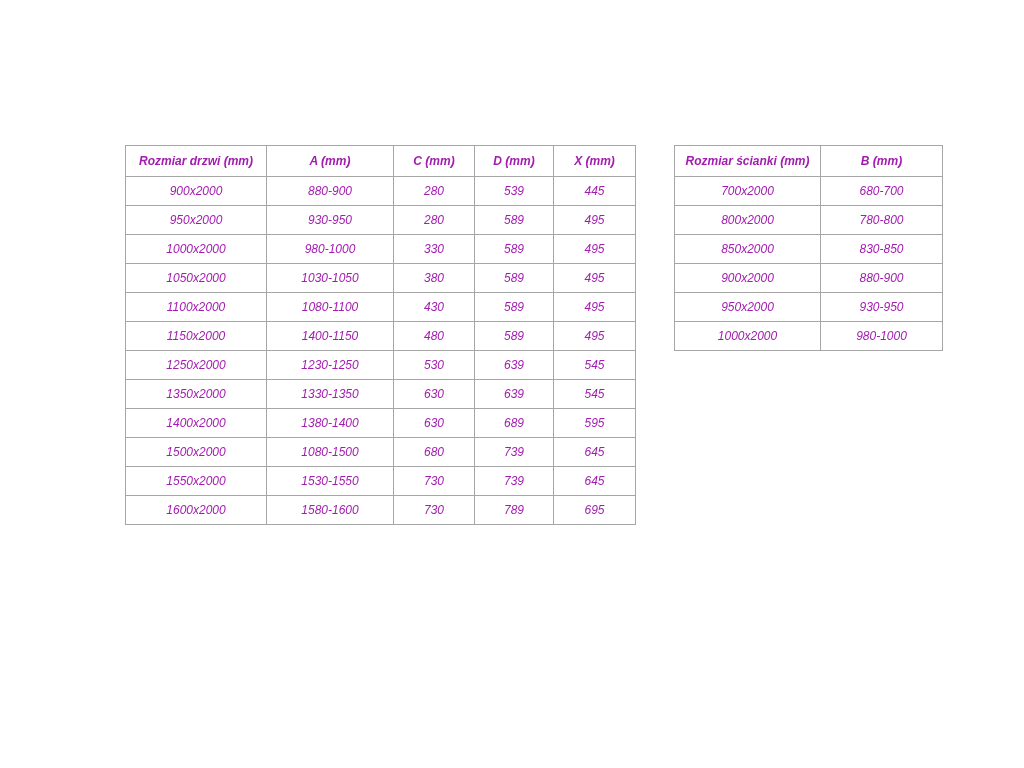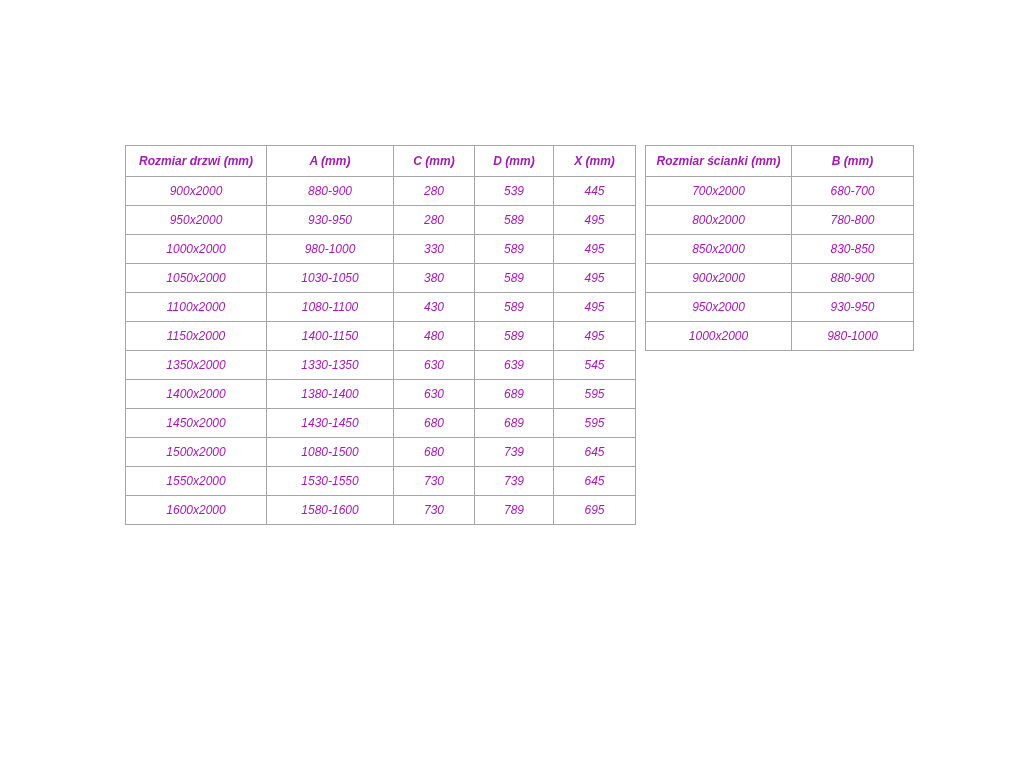--- a/index.html
+++ b/index.html
@@ -44,21 +44,21 @@
     top: 145px;
     width: 465px;
   }
   .table-doors th:nth-child(1), .table-doors td:nth-child(1) { width: 132px; }
   .table-doors th:nth-child(2), .table-doors td:nth-child(2) { width: 118px; }
   .table-doors th:nth-child(3), .table-doors td:nth-child(3) { width: 72px; }
   .table-doors th:nth-child(4), .table-doors td:nth-child(4) { width: 70px; }
   .table-doors th:nth-child(5), .table-doors td:nth-child(5) { width: 73px; }
   
   .table-wall {
-    left: 645px;
+    left: 674px;
     top: 145px;
     width: 250px;
   }
   .table-wall th:nth-child(1), .table-wall td:nth-child(1) { width: 137px; }
   .table-wall th:nth-child(2), .table-wall td:nth-child(2) { width: 113px; }
 </style>
 </head>
 <body>
 
 <div class="canvas">
@@ -110,41 +110,41 @@
           <td>495</td>
         </tr>
         <tr>
           <td>1150x2000</td>
           <td>1400-1150</td>
           <td>480</td>
           <td>589</td>
           <td>495</td>
         </tr>
         <tr>
+          <td>1250x2000</td>
+          <td>1230-1250</td>
+          <td>530</td>
+          <td>639</td>
+          <td>545</td>
+        </tr>
+        <tr>
           <td>1350x2000</td>
           <td>1330-1350</td>
           <td>630</td>
           <td>639</td>
           <td>545</td>
         </tr>
         <tr>
           <td>1400x2000</td>
           <td>1380-1400</td>
           <td>630</td>
           <td>689</td>
           <td>595</td>
         </tr>
         <tr>
-          <td>1450x2000</td>
-          <td>1430-1450</td>
-          <td>680</td>
-          <td>689</td>
-          <td>595</td>
-        </tr>
-        <tr>
           <td>1500x2000</td>
           <td>1080-1500</td>
           <td>680</td>
           <td>739</td>
           <td>645</td>
         </tr>
         <tr>
           <td>1550x2000</td>
           <td>1530-1550</td>
           <td>730</td>

